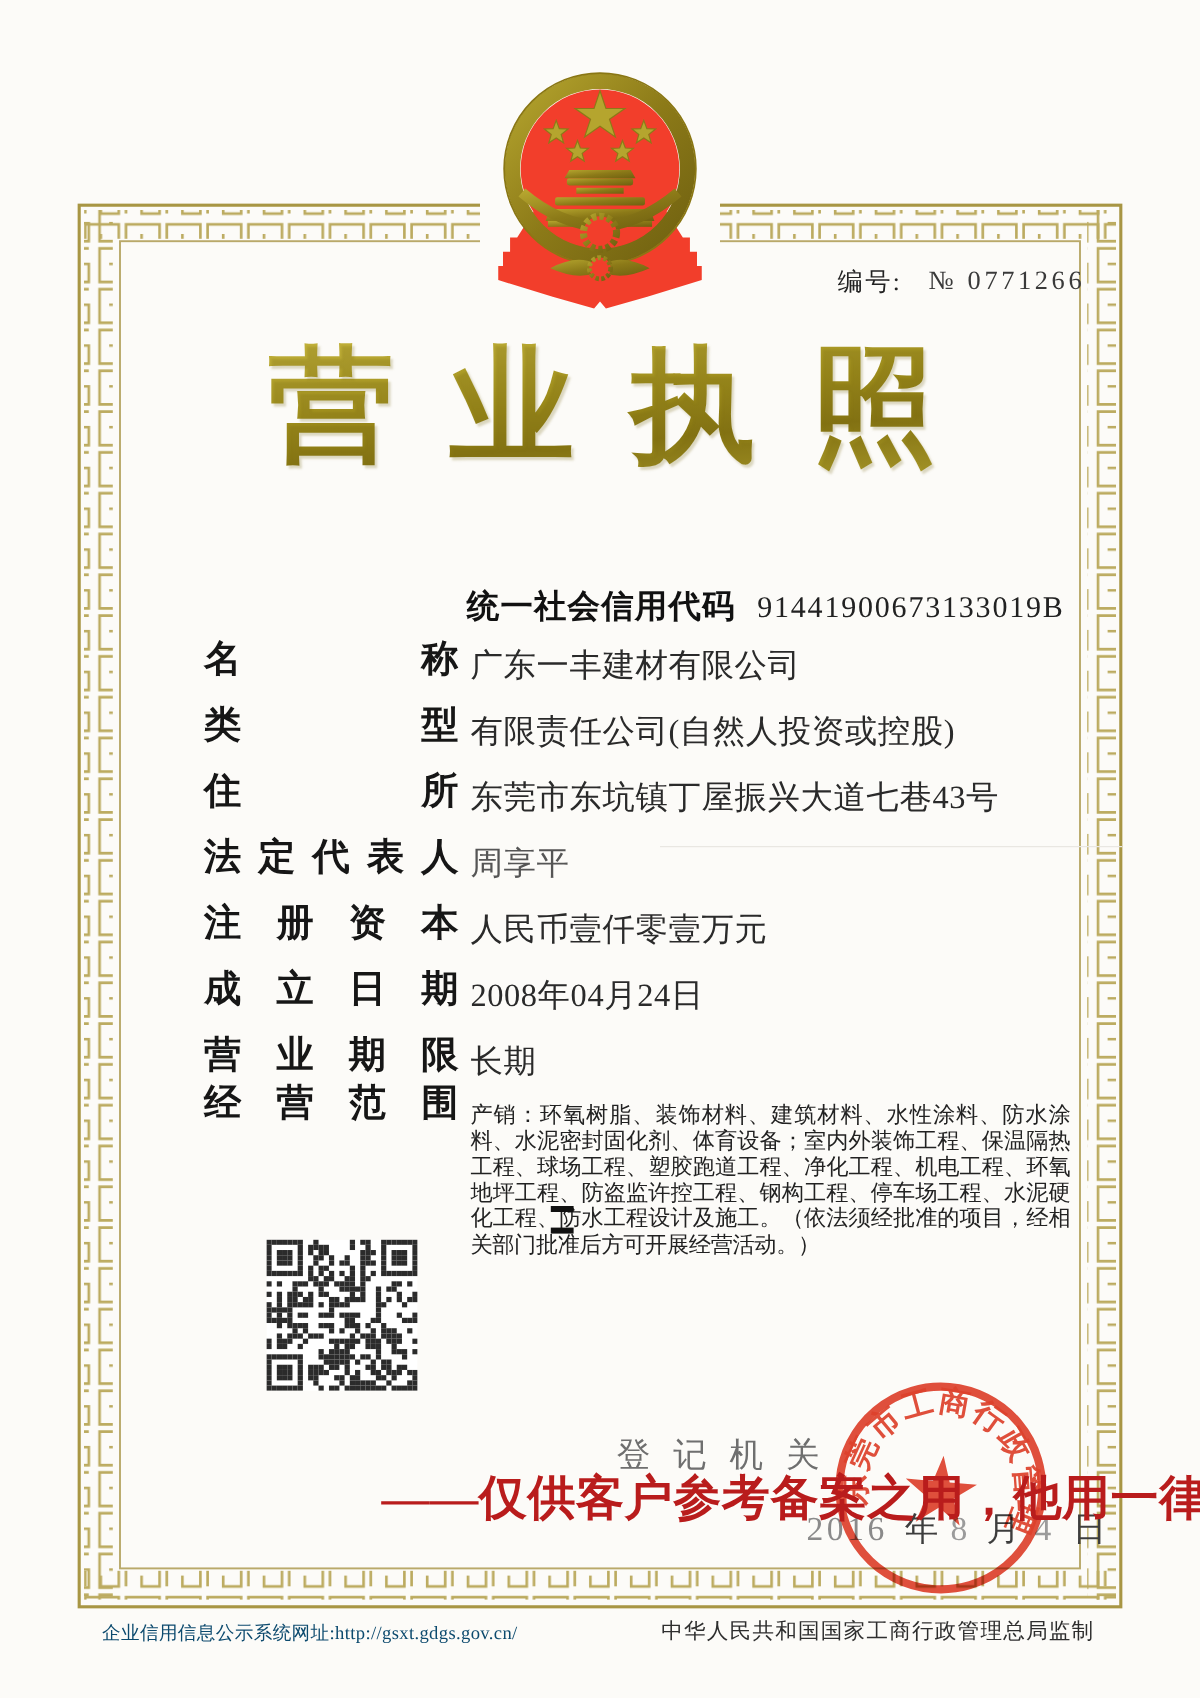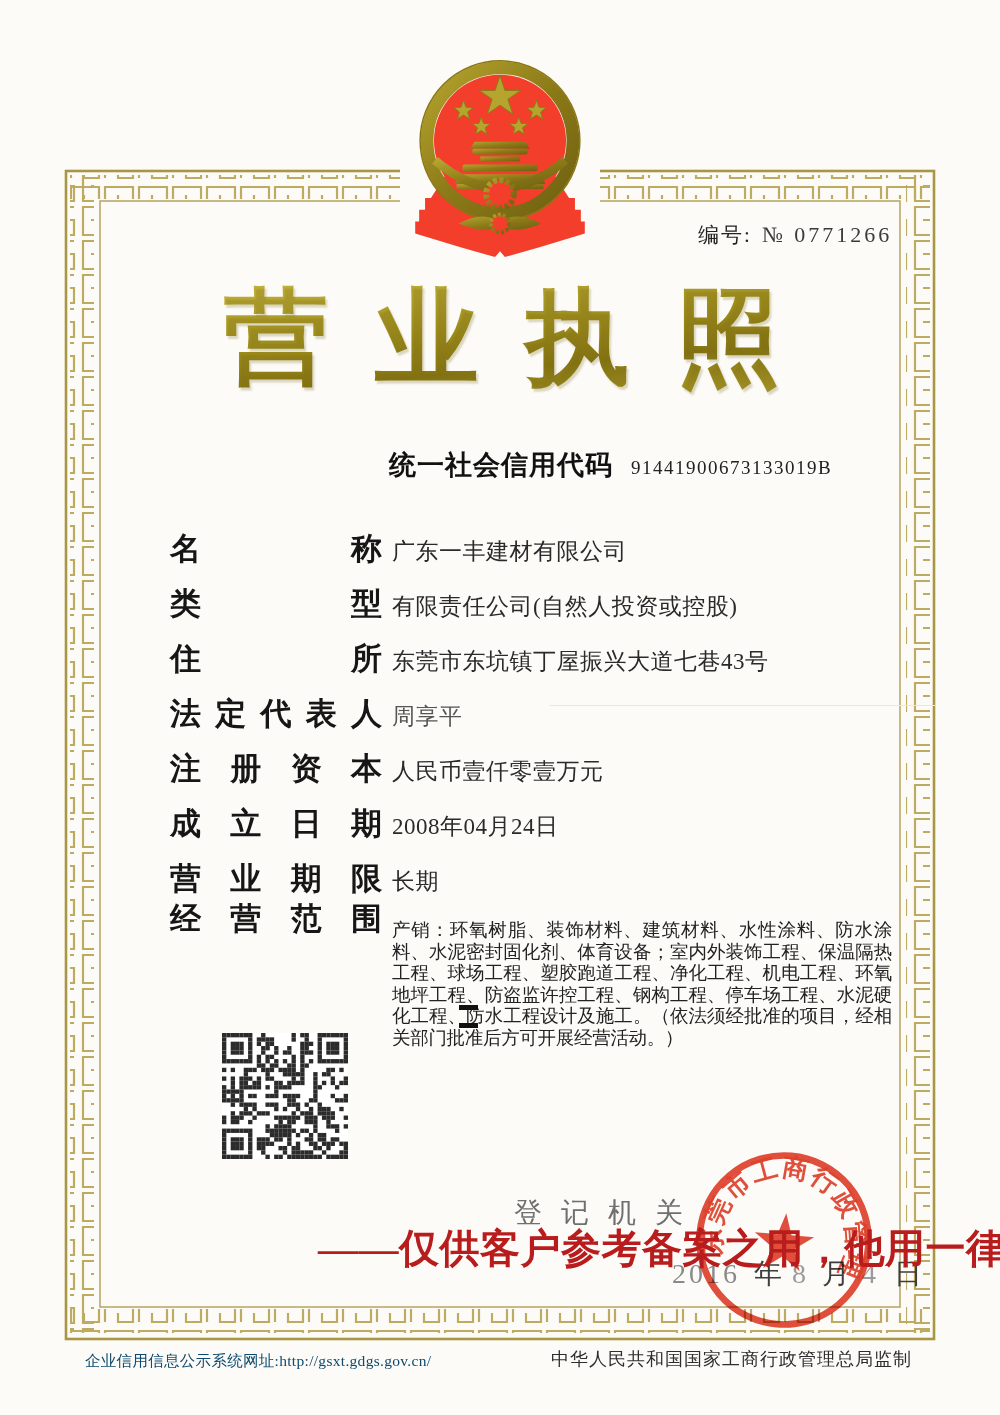--- a/index.html
+++ b/index.html
@@ -11,41 +11,41 @@
   }
   .abs{position:absolute;}
 
   
   #frame{left:0;top:0;z-index:1;}
 
   
   #emblem{left:401px;top:50px;width:198px;height:212px;z-index:6;}
 
   
-  #serial{left:698px;top:221px;z-index:5;display:flex;align-items:center;gap:10px;}
+  #serial{left:698px;top:221px;z-index:5;display:flex;align-items:flex-start;gap:22px;}
   #serial .lbl{font-size:21px;color:#222;letter-spacing:2px;}
   #serial .num{font-size:22px;color:#3a3a3a;letter-spacing:3px;font-family:"Liberation Serif",serif;}
 
   
   #title{left:224px;top:280px;width:556px;z-index:5;
     font-family:"DejaVu Sans","Liberation Sans",sans-serif;
     font-weight:bold;font-size:104px;line-height:1.1;
     background:linear-gradient(175deg,#c6b63e 0%,#9d8c1b 45%,#867512 70%,#b0a02c 100%);
     -webkit-background-clip:text;background-clip:text;color:transparent;
     text-shadow:2px 3px 2px rgba(120,105,20,.25);
   }
 
   
   #creditline{left:389px;top:447px;z-index:5;display:flex;align-items:baseline;gap:18px;}
-  #creditline .lbl{font-size:27px;font-weight:bold;color:#111;letter-spacing:1px;}
-  #creditline .code{font-size:19px;color:#222;letter-spacing:1.5px;}
+  #creditline .lbl{font-size:27px;font-weight:bold;color:#111;letter-spacing:1px;margin-top:40px;}
+  #creditline .code{font-size:25px;color:#222;letter-spacing:1.5px;}
 
   
   .row-label{left:170px;width:212px;z-index:5;font-size:31px;font-weight:bold;color:#161616;}
-  .row-value{left:392px;z-index:5;font-size:23px;color:#2a2a2a;letter-spacing:.5px;white-space:nowrap;}
+  .row-value{left:392px;z-index:5;font-size:27px;color:#2a2a2a;letter-spacing:.5px;white-space:nowrap;}
   .faded{color:#555;}
   #scope-value{width:500px;font-size:18.5px;line-height:21.5px;letter-spacing:-.3px;
     text-align:justify;white-space:normal;color:#222;}
   #redaction{left:459px;top:1005px;width:19px;height:13px;z-index:5;
     border-top:5px solid #111;border-bottom:5px solid #111;}
 
   
   #qr{left:222px;top:1033px;z-index:5;}
 
   

